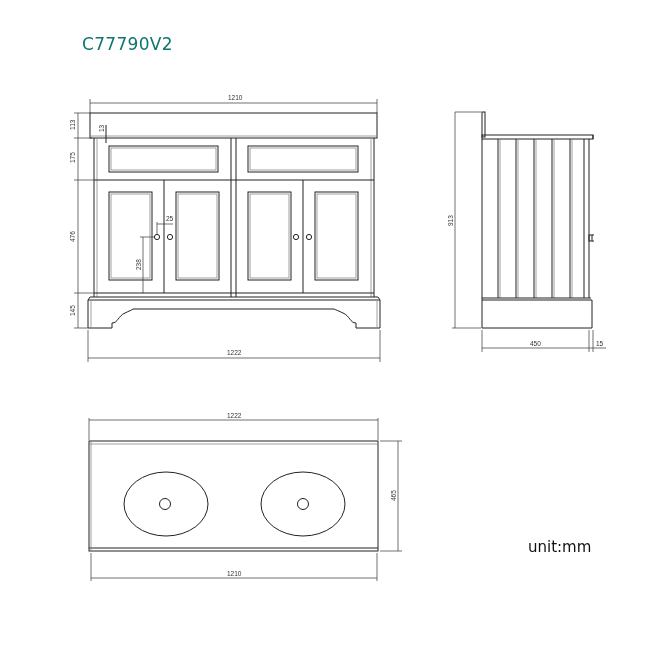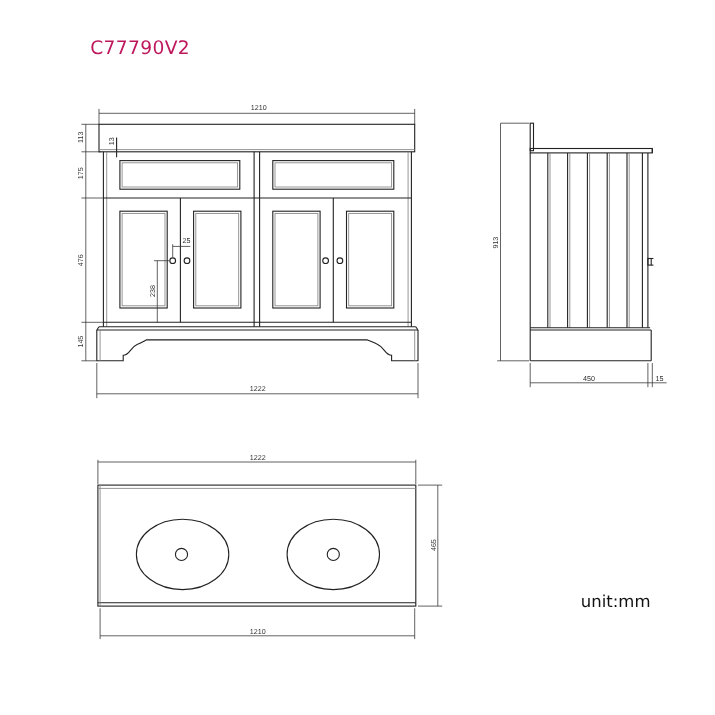--- a/index.html
+++ b/index.html
@@ -1,17 +1,17 @@
 <!DOCTYPE html>
 <html><head>
   <meta charset="utf-8">
   <style>
     html, body { margin: 0; padding: 0; background: #ffffff; }
     body { width: 650px; height: 650px; position: relative; overflow: hidden; font-family: "Liberation Sans", sans-serif; }
-    .title { position: absolute; left: 82px; top: 34px; font-size: 17px; color: #be185d; letter-spacing: 0.3px; font-family: "DejaVu Sans", sans-serif; }
+    .title { position: absolute; left: 82px; top: 34px; font-size: 17px; color: #0f766e; letter-spacing: 0.3px; font-family: "DejaVu Sans", sans-serif; }
     .unit { position: absolute; left: 528px; top: 538px; font-size: 15px; color: #111; font-family: "DejaVu Sans", sans-serif; text-align: center; }
     svg { position: absolute; left: 0; top: 0; }
     .dim { font-family: "Liberation Sans", sans-serif; font-size: 6.5px; fill: #333; }
     .ln { stroke: #222; fill: none; stroke-width: 1; }
     .thin { stroke: #333; fill: none; stroke-width: 0.7; }
     .gray { stroke: #888; fill: none; stroke-width: 0.8; }
   </style>
 </head>
 <body>
 

